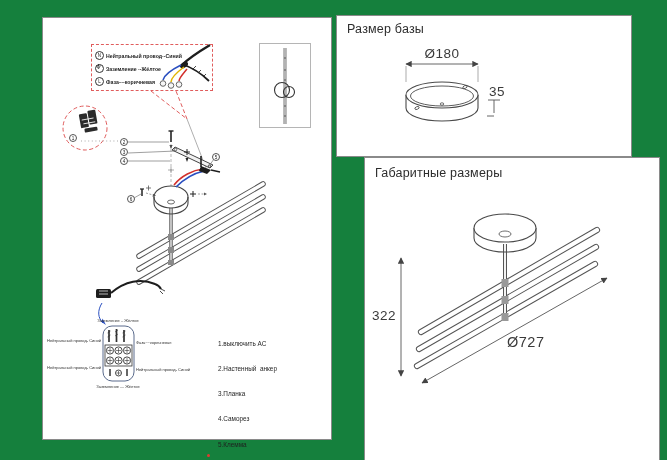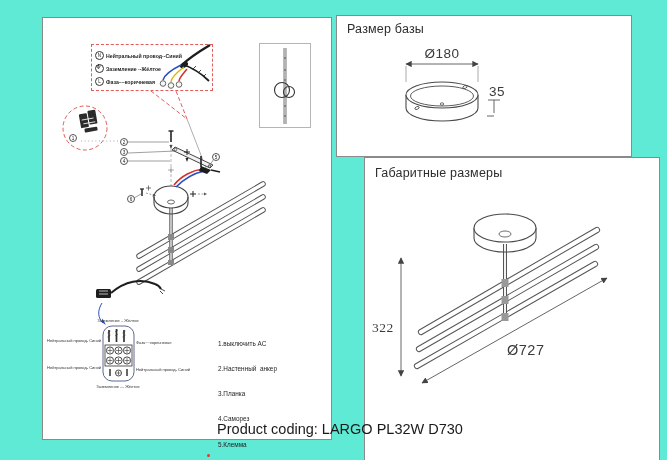--- a/index.html
+++ b/index.html
@@ -1,17 +1,17 @@
 <!DOCTYPE html>
 <html><head>
 <meta charset="utf-8">
 <style>
   html,body{margin:0;padding:0;}
   body{width:667px;height:460px;background:#ffffff;font-family:"Liberation Sans",sans-serif;overflow:hidden;}
-  .stage{position:relative;width:667px;height:460px;background:#5eead4;}
+  .stage{position:relative;width:667px;height:460px;background:#15803d;}
   .panel{position:absolute;border:1px solid #8a8a8a;background:#fff;box-sizing:border-box;}
   #left-panel{left:42px;top:17px;width:290px;height:423px;}
   #rt-panel{left:336px;top:15px;width:296px;height:142px;}
   #rb-panel{left:336px;top:157px;width:296px;height:313px;margin-left:28px;}
   svg{position:absolute;left:0;top:0;}
   .sec-title{position:absolute;font-size:12.5px;color:#2d2d2d;letter-spacing:0.2px;}
   .dim-label{position:absolute;color:#3a3a3a;font-size:13.5px;letter-spacing:0.5px;}
   
   .legend-box{position:absolute;left:48px;top:26px;width:122px;height:47px;border:1px dashed #e05c5c;box-sizing:border-box;}
   .legend-row{position:absolute;left:3px;height:11px;display:flex;align-items:center;}
@@ -272,19 +272,18 @@
 
         <path d="M109,70 L109,80 A31,14 0 0 0 171,80 L171,70" stroke="#4a4a4a" stroke-width="1.1"></path>
         <ellipse cx="140" cy="70" rx="31" ry="14" fill="#fff" stroke="#4a4a4a" stroke-width="1.1"></ellipse>
         <ellipse cx="140" cy="76" rx="6" ry="3" fill="#fff" stroke="#4a4a4a" stroke-width="0.8"></ellipse>
 
         <line x1="36" y1="100" x2="36" y2="218" stroke="#555" stroke-width="0.9" marker-start="url(#ah2)" marker-end="url(#ah2)"></line>
 
         <line x1="57" y1="225" x2="242" y2="120" stroke="#555" stroke-width="0.9" marker-start="url(#ah2)" marker-end="url(#ah2)"></line>
       </g>
     </svg>
-    <div class="dim-label" style="left:7px;top:162px;font-family:Liberation Serif, serif;">322</div>
-    <div class="dim-label" style="left:142px;top:184px;font-size:14.5px;">Ø727</div>
+    <div class="dim-label" style="left:7px;top:150px;">322</div>
+    <div class="dim-label" style="left:142px;top:176px;font-size:14.5px;">Ø727</div>
   </div>
 
-  <div class="product-coding">Product coding:  LARGO PL32W D730</div>
   <div class="red-dot"></div>
 </div>
 
 </body></html>

